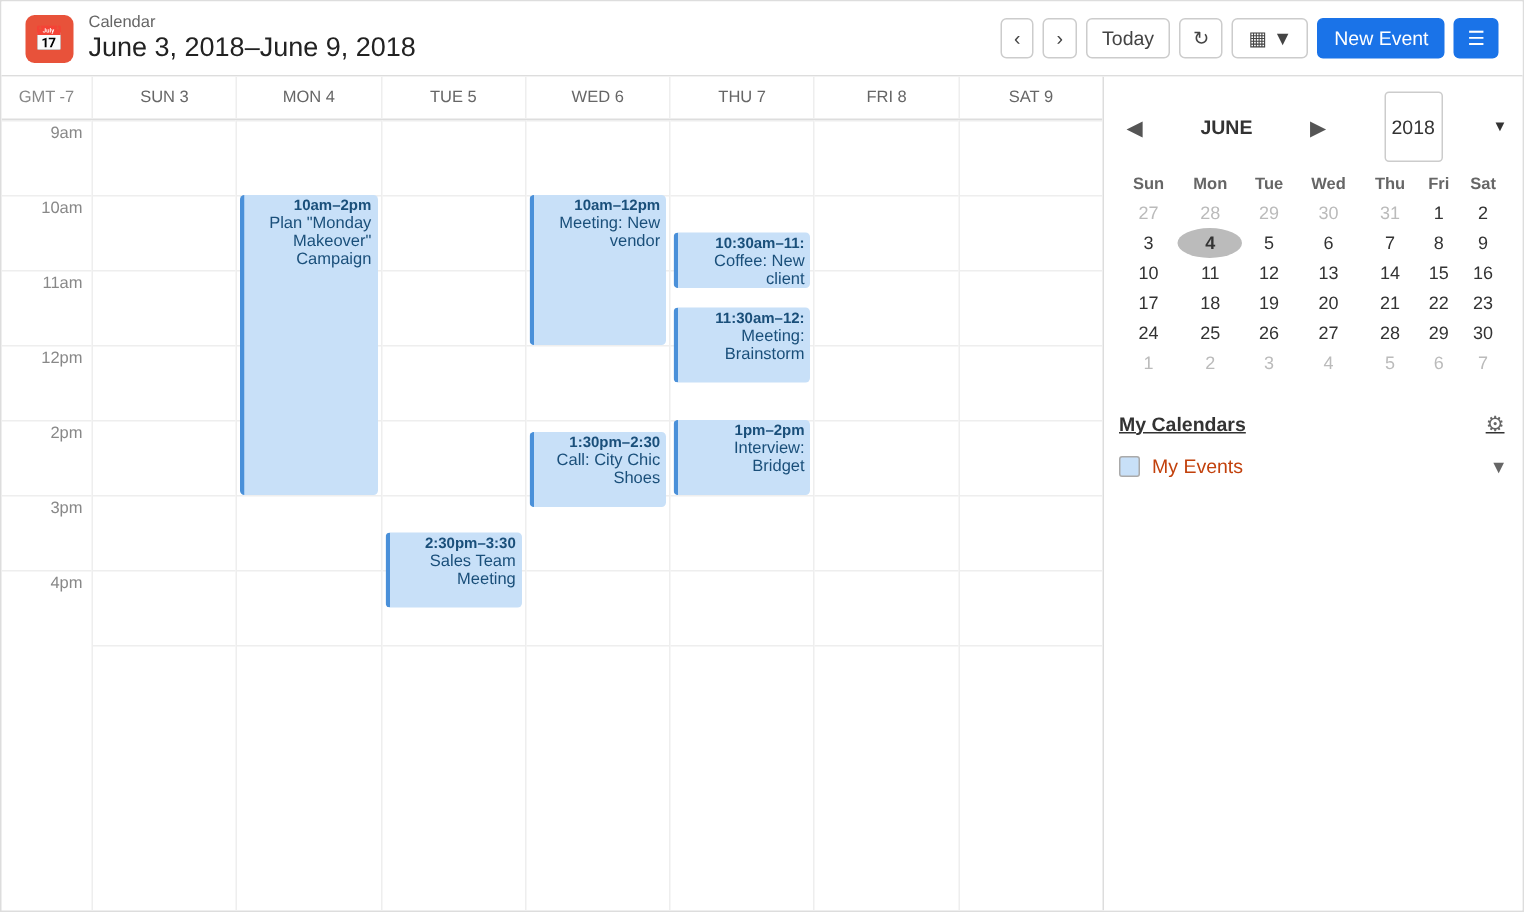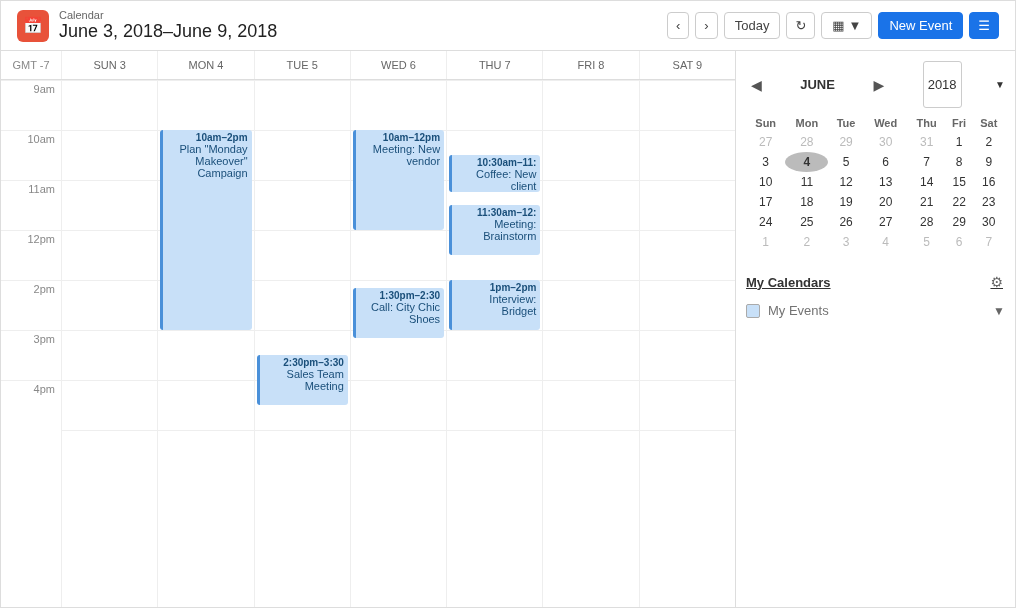--- a/index.html
+++ b/index.html
@@ -60,21 +60,21 @@
     .mini-cal-grid th { font-size: 11px; color: #666; text-align: center; padding: 3px 0; }
     .mini-cal-grid td { font-size: 12px; text-align: center; padding: 3px 0; cursor: pointer; border-radius: 50%; }
     .day-other-month { color: #bbb; }
 
     
     .section-header { display: flex; align-items: center; justify-content: space-between; padding: 4px 0 8px 0; text-decoration: underline; }
     .section-title { font-size: 13px; font-weight: 600; color: #333; }
     .section-icon-btn { background: none; border: none; cursor: pointer; font-size: 14px; color: #666; padding: 2px; }
     .calendar-item { display: flex; align-items: center; gap: 8px; padding: 3px 0; }
     .cal-color-box { width: 14px; height: 14px; border-radius: 2px; border: 1px solid #aaa; background: #c8e0f8; }
-    .cal-item-label { font-size: 13px; color: #737373; flex: 1; }
+    .cal-item-label { font-size: 13px; color: #c2410c; flex: 1; }
     .cal-item-arrow { color: #666; font-size: 12px; }
 
     .scrollbar-hidden::-webkit-scrollbar { display: none; }
   </style>
 </head>
 <body>
 
 <div class="app-container">
 
   <div class="header">

